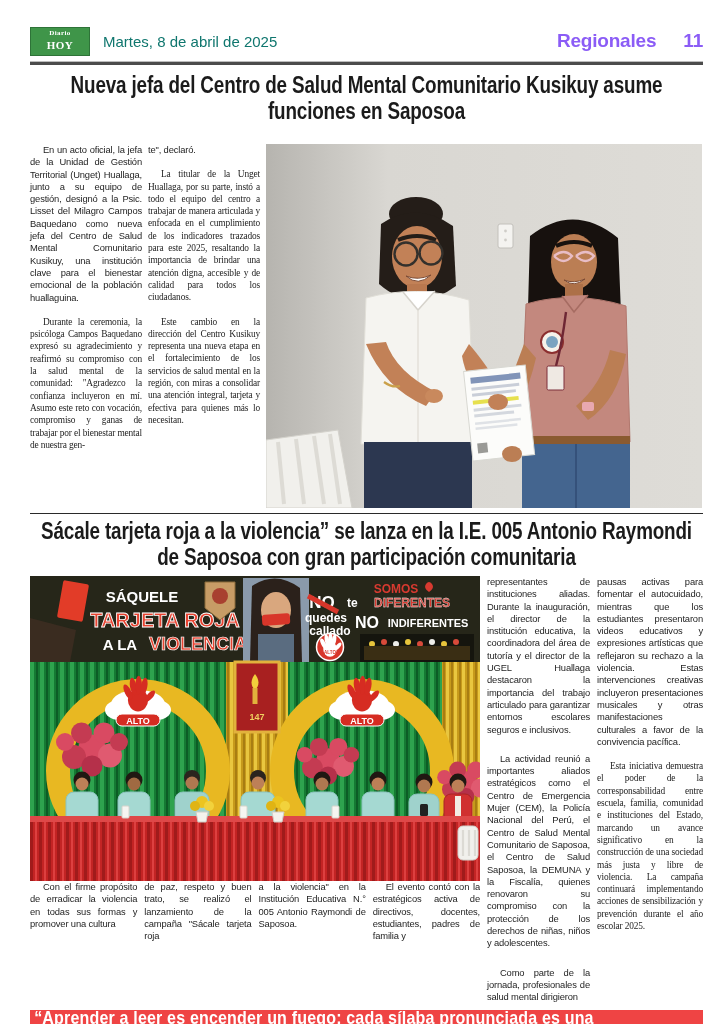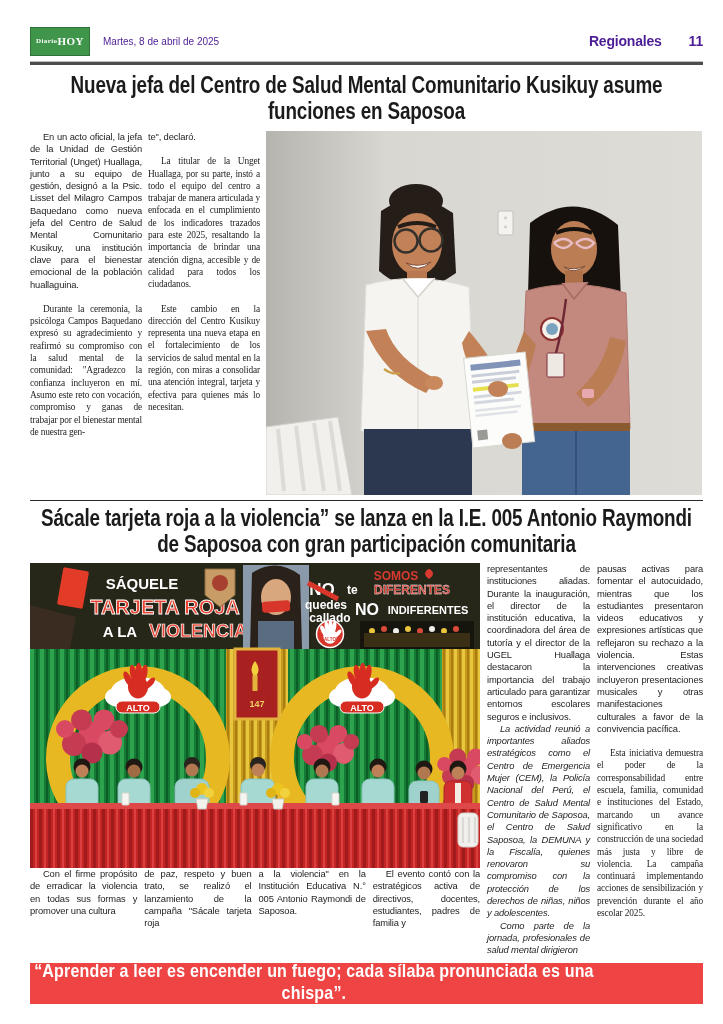--- a/index.html
+++ b/index.html
@@ -3,52 +3,52 @@
 <meta charset="utf-8">
 <style>
   html,body{margin:0;padding:0;background:#ffffff;}
   .page{position:relative;width:723px;height:1024px;background:#fff;overflow:hidden;
         font-family:"Liberation Sans",sans-serif;color:#1e1e1e;}
   .content{margin-left:30px;width:673px;}
 
   
   .masthead{display:flex;align-items:center;margin-top:26px;height:30px;}
   .logo{width:58px;height:27px;background:#3f9549;border:1px solid #2e7338;
-        display:flex;flex-direction:row;align-items:center;justify-content:center;}
+        display:flex;flex-direction:column;align-items:center;justify-content:center;}
   .logo-top{font-family:"Liberation Serif",serif;font-weight:bold;font-size:7px;line-height:7px;
             color:#fff;letter-spacing:.4px;}
   .logo-main{font-family:"Liberation Serif",serif;font-weight:bold;font-size:11px;line-height:16px;
              color:#fff;letter-spacing:.5px;}
-  .date{margin-left:13px;font-size:10px;color:#4c1d95;}
+  .date{margin-left:13px;font-size:15px;color:#0f766e;}
   .section-wrap{margin-left:auto;display:flex;align-items:baseline;gap:27px;}
-  .section,.pageno{font-size:14px;font-weight:bold;color:#4c1d95;letter-spacing:-.2px;}
+  .section,.pageno{font-size:19px;font-weight:bold;color:#8b5cf6;letter-spacing:-.2px;}
   .rule{margin-top:5px;height:3px;background:#4c4c4c;border-top:1px solid #bdbdbd;}
 
   
   .hwrap{overflow:visible;}
   .condense{width:820px;transform:scaleX(0.8207);transform-origin:0 50%;}
   .headline{font-weight:bold;color:#1b1b1b;text-align:center;margin:0;
             font-size:23px;line-height:25.5px;letter-spacing:-.2px;}
   #h1wrap{margin-top:8px;}
   #h2wrap{margin-top:5px;}
 
   
-  .article1{display:grid;grid-template-columns:112px 112px 436px;column-gap:6px;margin-top:7px;}
+  .article1{display:grid;grid-template-columns:112px 112px 436px;column-gap:6px;margin-top:20px;}
   .article2{display:grid;grid-template-columns:450px 103px 106px;column-gap:7px;margin-top:6px;}
   .caption-grid{display:grid;grid-template-columns:repeat(4,1fr);column-gap:7px;
                 height:64px;overflow:hidden;}
   .sep{border-top:1.5px solid #2a2a2a;margin-top:5px;}
 
   
   .bodycol{font-size:9.4px;line-height:12.3px;text-align:justify;color:#1e1e1e;
            letter-spacing:-.15px;hyphens:auto;-webkit-hyphens:auto;}
   .bodycol p{margin:0;text-indent:13px;}
   .flush-first p:first-child{text-indent:0;}
   .spaced p + p{margin-top:12px;font-family:Liberation Serif, serif;}
-  .tight p + p{margin-top:0;font-style:italic;}
+  .tight p + p{margin-top:17px;}
 
   figure{margin:0;}
   .photo-frame svg{display:block;}
 
   
   .quotebar{margin-top:6px;height:41px;background:#ef4444;overflow:hidden;
             display:flex;align-items:flex-end;}
   .quote-text{width:800px;transform:scaleX(0.84375);transform-origin:0 50%;text-align:center;
               color:#fff;font-weight:bold;font-size:19px;letter-spacing:.2px;}
 

